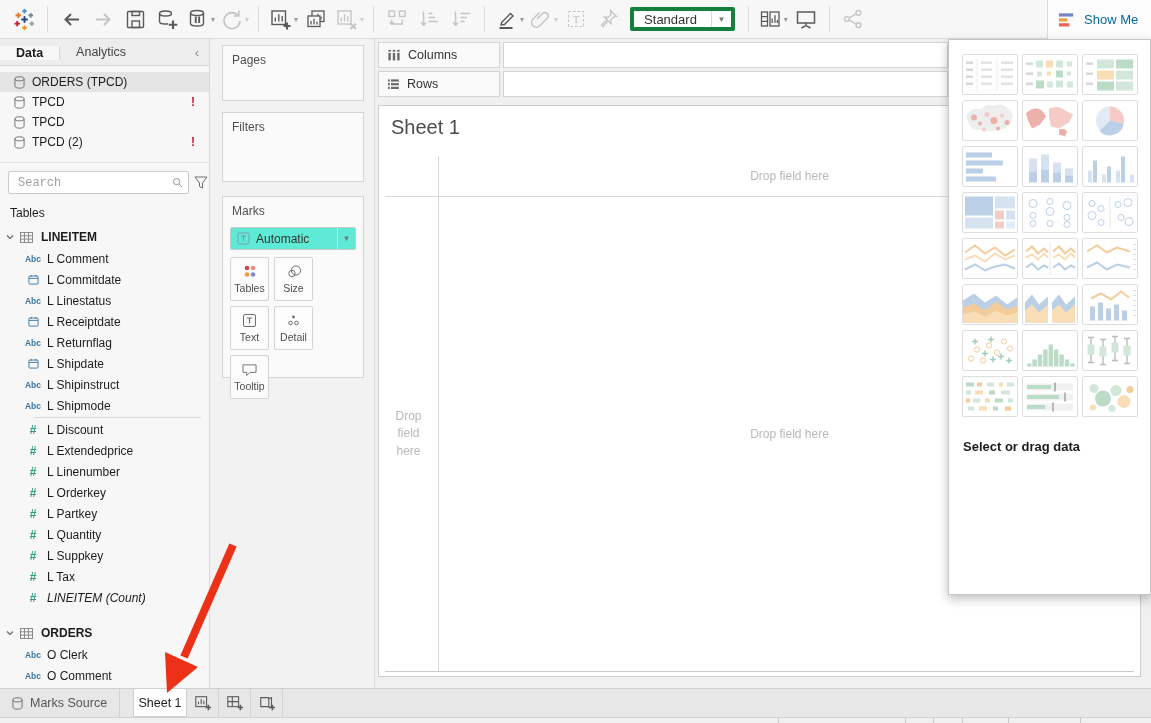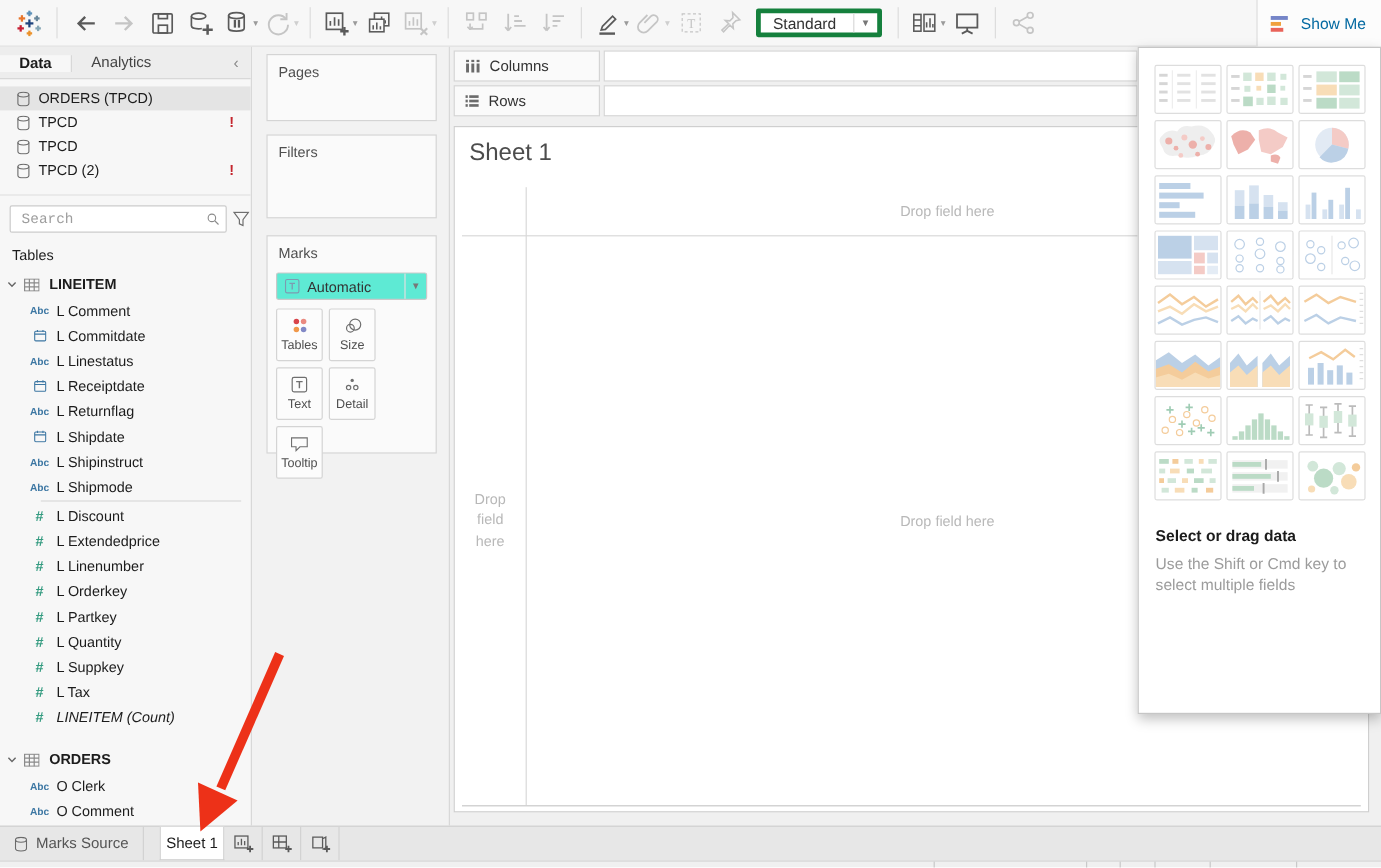--- a/index.html
+++ b/index.html
@@ -1019,21 +1019,20 @@
           <circle cx="41" cy="23" r="6.5" fill="#f7d8ab"></circle>
           <circle cx="11" cy="10" r="4.5" fill="#cbe3d3"></circle>
           <circle cx="47" cy="11" r="3.5" fill="#f3c48a"></circle>
           <circle cx="29" cy="30" r="3.5" fill="#cbe3d3"></circle>
           <circle cx="10" cy="29" r="3" fill="#f7d8ab"></circle>
         </svg>
       </div>
     </div>
   <div class="sm-hint">
     <div class="h1">Select or drag data</div>
-    <div class="h2">Use the Shift or Cmd key to select multiple fields</div>
   </div>
 </div>
 
 <div class="tabbar">
   <div class="ds-tab">
     <span>
       <svg width="11" height="13" viewBox="0 0 12 14">
           <ellipse cx="6" cy="3" rx="5" ry="2.2" fill="none" stroke="#6a6a6a"></ellipse>
           <path d="M1 3v8c0 1.2 2.2 2.2 5 2.2s5-1 5-2.2V3" fill="none" stroke="#6a6a6a"></path>
         </svg>

